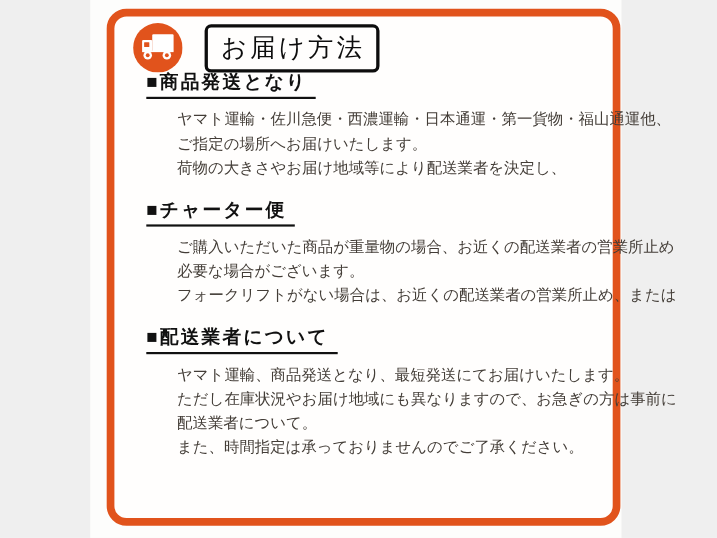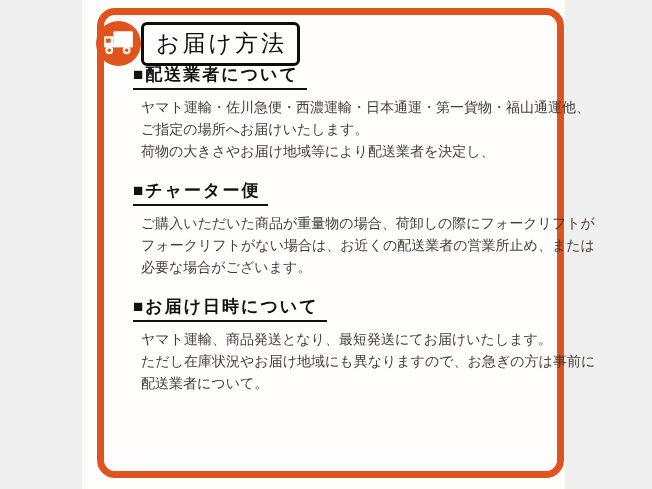--- a/index.html
+++ b/index.html
@@ -18,42 +18,42 @@
     position:absolute; left:82px; top:0; width:483px; height:489px;
     background:var(--panel_bg);
   }
   .delivery-box{
     position:absolute; left:97px; top:8px; width:467px; height:470px;
     border:7px solid var(--accent);
     border-radius:18px;
     background:#fffefd;
   }
   .header{
-    position:absolute; left:96px; top:21px;
-    display:flex; align-items:center; gap:0;
+    position:absolute; left:121px; top:21px;
+    display:flex; align-items:center; gap:20px;
   }
   .icon-wrap{width:45px;height:45px;flex:0 0 auto;}
   .title-box{
     border:3px solid #0d0d0d; border-radius:6px;
     padding:3px 10px 4px 12px;
     font-size:23px; letter-spacing:3px; font-weight:500;
     color:#0d0d0d; background:#fffefd; white-space:nowrap;
   }
   .content{
     position:absolute; left:133px; top:63px; width:428px;
   }
   .section{margin-bottom:16px;}
   .section-heading{
     display:inline-block;
     font-size:17px; font-weight:bold; letter-spacing:2px;
     color:var(--heading);
     border-bottom:2px solid #111;
     padding:0 8px 2px 0;
   }
-  .section-body{margin:7px 0 0 8px;font-family:Liberation Mono, monospace;}
+  .section-body{margin:7px 0 0 28px;}
   .line{
     font-size:14px; line-height:22px;
     color:var(--body_text);
     white-space:nowrap;
   }
 </style>
 </head>
 <body>
 
 <div class="panel"></div>
@@ -73,39 +73,40 @@
       <circle cx="30" cy="28.6" r="3.8" fill="#ffffff"></circle>
       <circle cx="30" cy="28.6" r="1.7" fill="#e1531c"></circle>
     </svg>
   </span>
   <span class="title-box">お届け方法</span>
 </div>
 
 <div class="content">
 
   <div class="section">
-    <div class="section-heading">■配送業者について</div>
+    <div class="section-heading">■商品発送となり</div>
     <div class="section-body">
       <div class="line">ヤマト運輸・佐川急便・西濃運輸・日本通運・第一貨物・福山通運他、</div>
       <div class="line">ご指定の場所へお届けいたします。</div>
       <div class="line">荷物の大きさやお届け地域等により配送業者を決定し、</div>
     </div>
   </div>
 
   <div class="section">
     <div class="section-heading">■チャーター便</div>
     <div class="section-body">
-      <div class="line">ご購入いただいた商品が重量物の場合、荷卸しの際にフォークリフトが</div>
+      <div class="line">ご購入いただいた商品が重量物の場合、お近くの配送業者の営業所止め</div>
+      <div class="line">必要な場合がございます。</div>
       <div class="line">フォークリフトがない場合は、お近くの配送業者の営業所止め、または</div>
-      <div class="line">必要な場合がございます。</div>
     </div>
   </div>
 
   <div class="section">
-    <div class="section-heading">■お届け日時について</div>
+    <div class="section-heading">■配送業者について</div>
     <div class="section-body">
       <div class="line">ヤマト運輸、商品発送となり、最短発送にてお届けいたします。</div>
       <div class="line">ただし在庫状況やお届け地域にも異なりますので、お急ぎの方は事前に</div>
       <div class="line">配送業者について。</div>
+      <div class="line">また、時間指定は承っておりませんのでご了承ください。</div>
     </div>
   </div>
 
 </div>
 
 </body></html>

